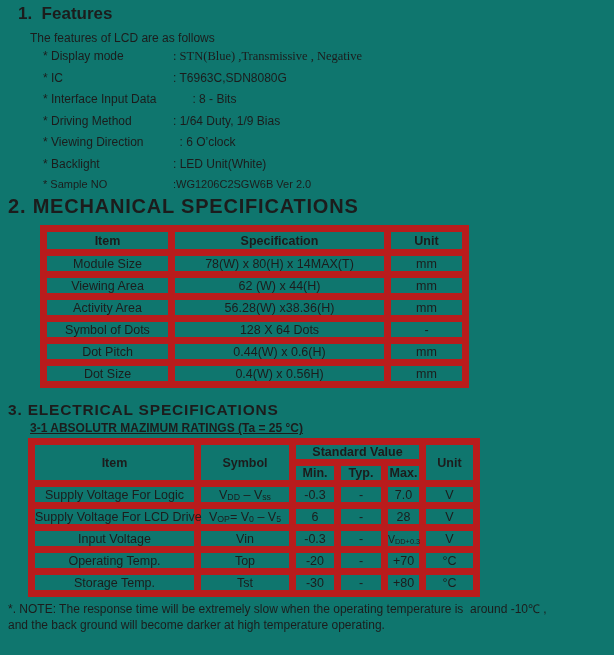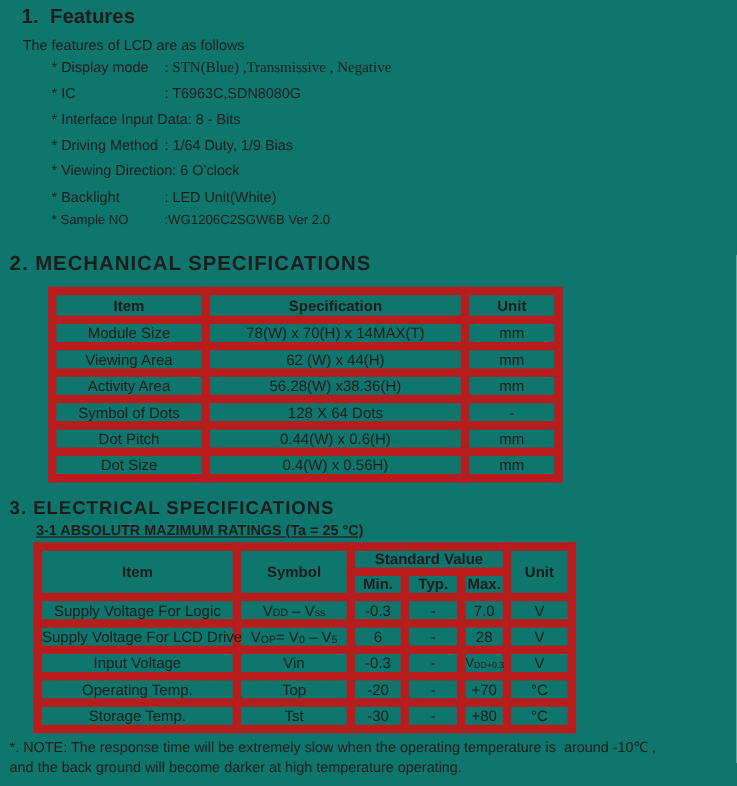--- a/index.html
+++ b/index.html
@@ -20,22 +20,22 @@
   }
   
   .h1 {
     margin: 0 0 0 18px;
     font-size: 17px;
     line-height: 19px;
     font-weight: bold;
     white-space: pre;
   }
   .h2 {
-    margin: 14px 0 0 8px;
-    font-size: 17px;
+    margin: 0 0 0 8px;
+    font-size: 20px;
     line-height: 18px;
     font-weight: bold;
     letter-spacing: 0.8px;
     white-space: pre;
   }
   .h3 {
     margin: 13px 0 0 8px;
     font-size: 15.5px;
     line-height: 18px;
     font-weight: bold;
@@ -45,33 +45,34 @@
   .subheading {
     margin: 2px 0 0 30px;
     font-size: 12px;
     line-height: 14px;
     font-weight: bold;
     text-decoration: underline;
     white-space: pre;
   }
   
   .intro {
-    margin: 8px 0 0 19px;
+    margin: 8px 0 0 30px;
     font-size: 12px;
     line-height: 14px;
   }
   .feature-list {
     margin: 4px 0 0 43px;
   }
   .feature-row {
     display: flex;
     align-items: baseline;
     height: 21.5px;
     font-size: 12px;
     white-space: pre;
+    gap: 36px;
   }
   .feature-row .flabel {
     min-width: 94px;
   }
   .feature-row.small {
     height: 19px;
     font-size: 11px;
   }
   .feature-row .fvalue.serif {
     font-family: "Liberation Serif", serif;
@@ -170,21 +171,21 @@
         <col style="width:78px">
       </colgroup>
     <tbody>
         <tr class="head">
       <th>Item</th>
       <th>Specification</th>
       <th>Unit</th>
     </tr>
     <tr>
       <td>Module Size</td>
-      <td>78(W) x 70(H) x 14MAX(T)</td>
+      <td>78(W) x 80(H) x 14MAX(T)</td>
       <td>mm</td>
     </tr>
     <tr>
       <td>Viewing Area</td>
       <td>62 (W) x 44(H)</td>
       <td>mm</td>
     </tr>
     <tr>
       <td>Activity Area</td>
       <td>56.28(W) x38.36(H)</td>

